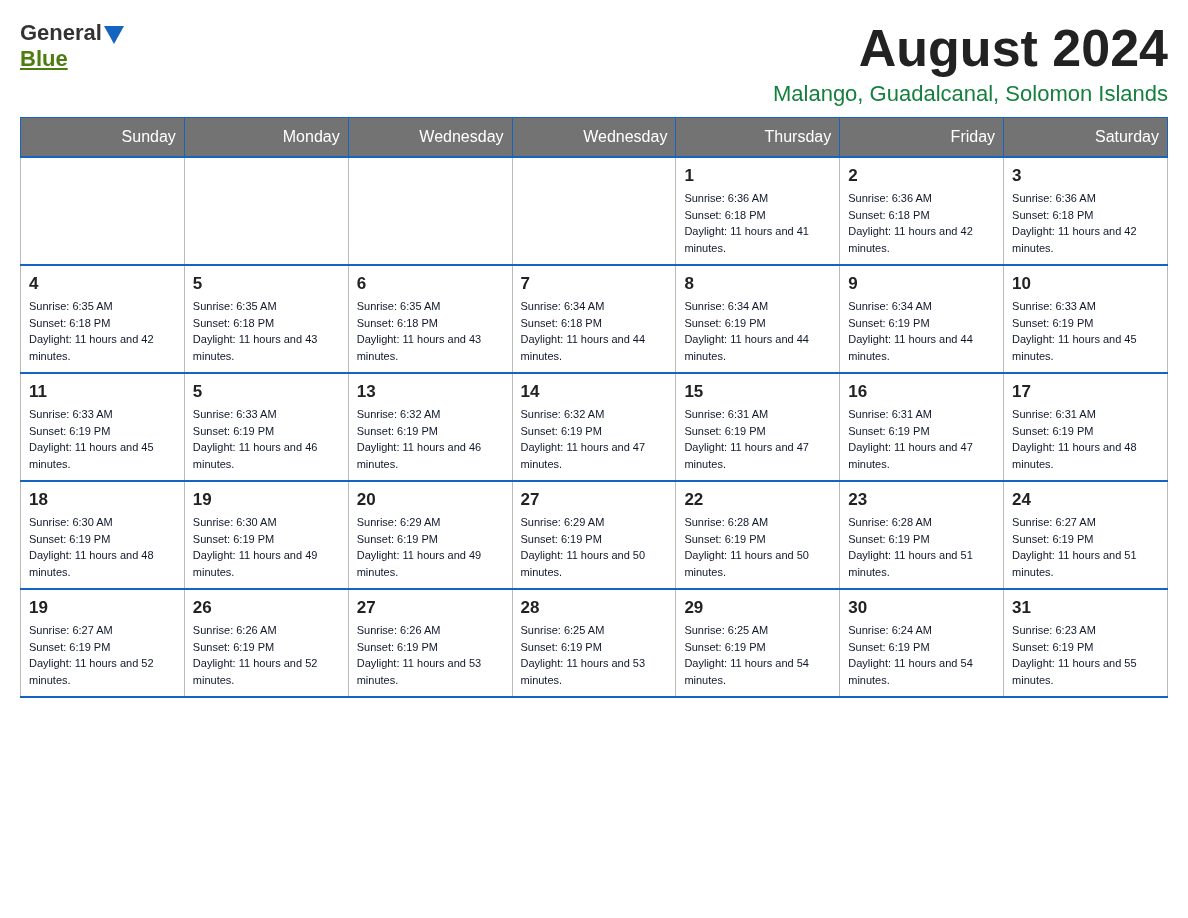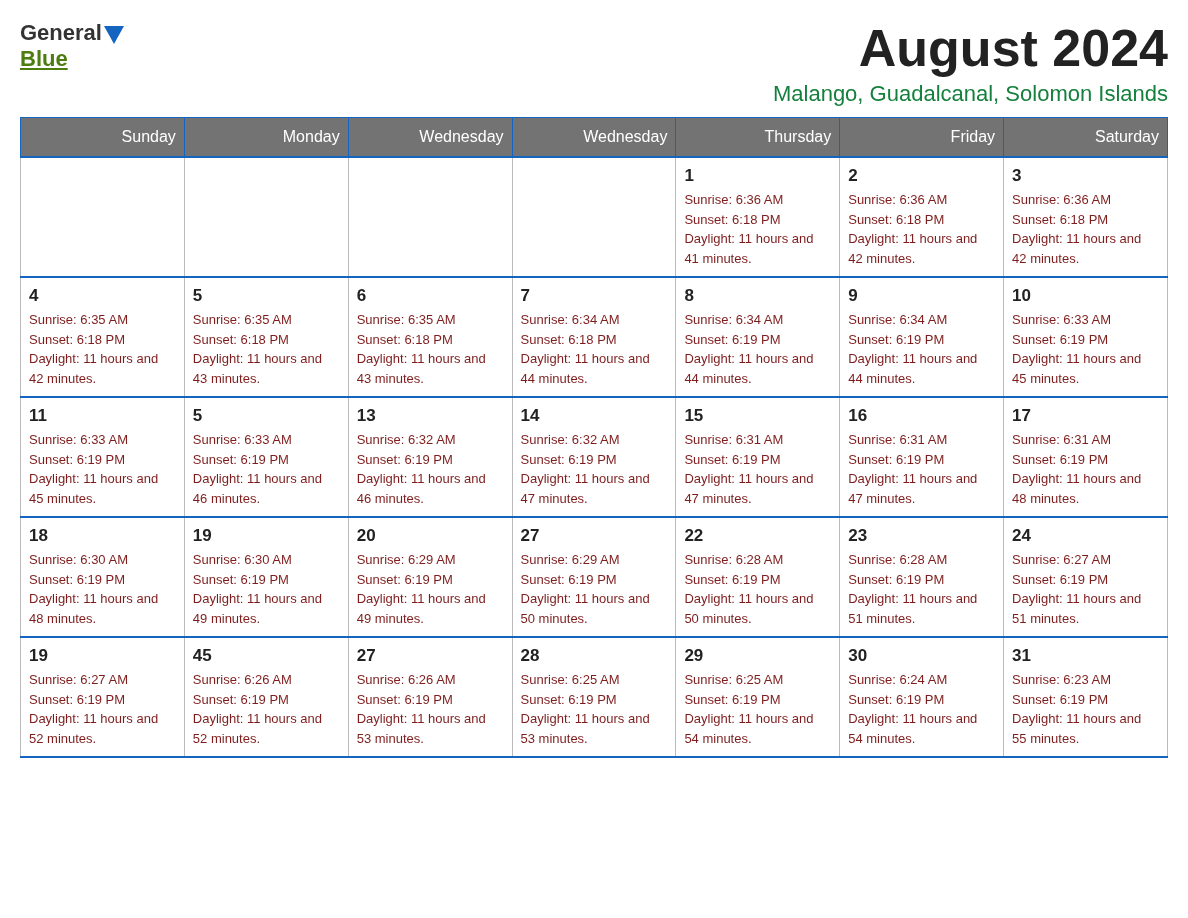--- a/index.html
+++ b/index.html
@@ -77,23 +77,23 @@
       border-bottom: 2px solid #1565c0;
     }
     .day-number {
       font-size: 17px;
       font-weight: bold;
       color: #222;
       margin-bottom: 4px;
       display: block;
     }
     .day-info {
-      font-size: 13px;
+      font-size: 11px;
       line-height: 1.5;
-      color: #7f1d1d;
+      color: #0f172a;
     }
     .empty-cell {
       background: #fff;
     }
     .logo-wrapper {
       display: flex;
       flex-direction: column;
     }
     .logo-row {
       display: flex;
@@ -289,21 +289,21 @@
         </td>
       </tr>
       <tr>
         <td>
           <span class="day-number">19</span>
           <div class="day-info" style="white-space: pre-line;">Sunrise: 6:27 AM
 Sunset: 6:19 PM
 Daylight: 11 hours and 52 minutes.</div>
         </td>
         <td>
-          <span class="day-number">45</span>
+          <span class="day-number">26</span>
           <div class="day-info" style="white-space: pre-line;">Sunrise: 6:26 AM
 Sunset: 6:19 PM
 Daylight: 11 hours and 52 minutes.</div>
         </td>
         <td>
           <span class="day-number">27</span>
           <div class="day-info" style="white-space: pre-line;">Sunrise: 6:26 AM
 Sunset: 6:19 PM
 Daylight: 11 hours and 53 minutes.</div>
         </td>

